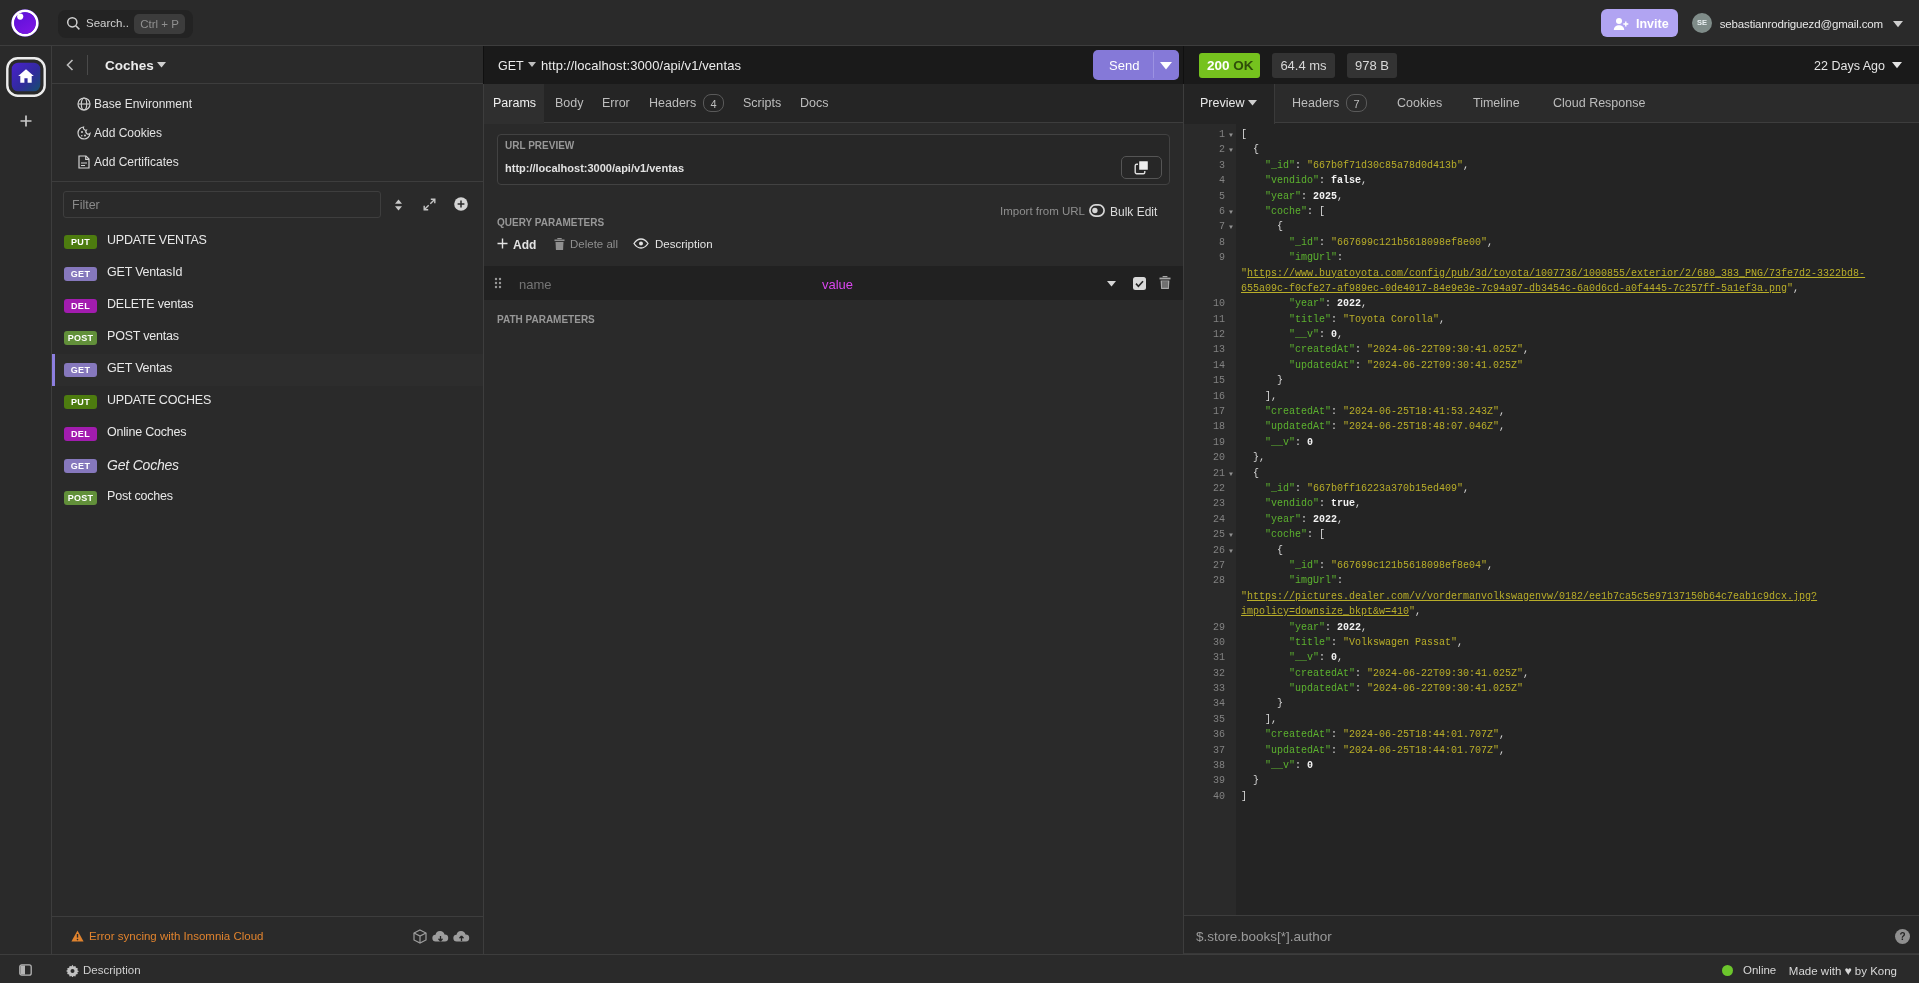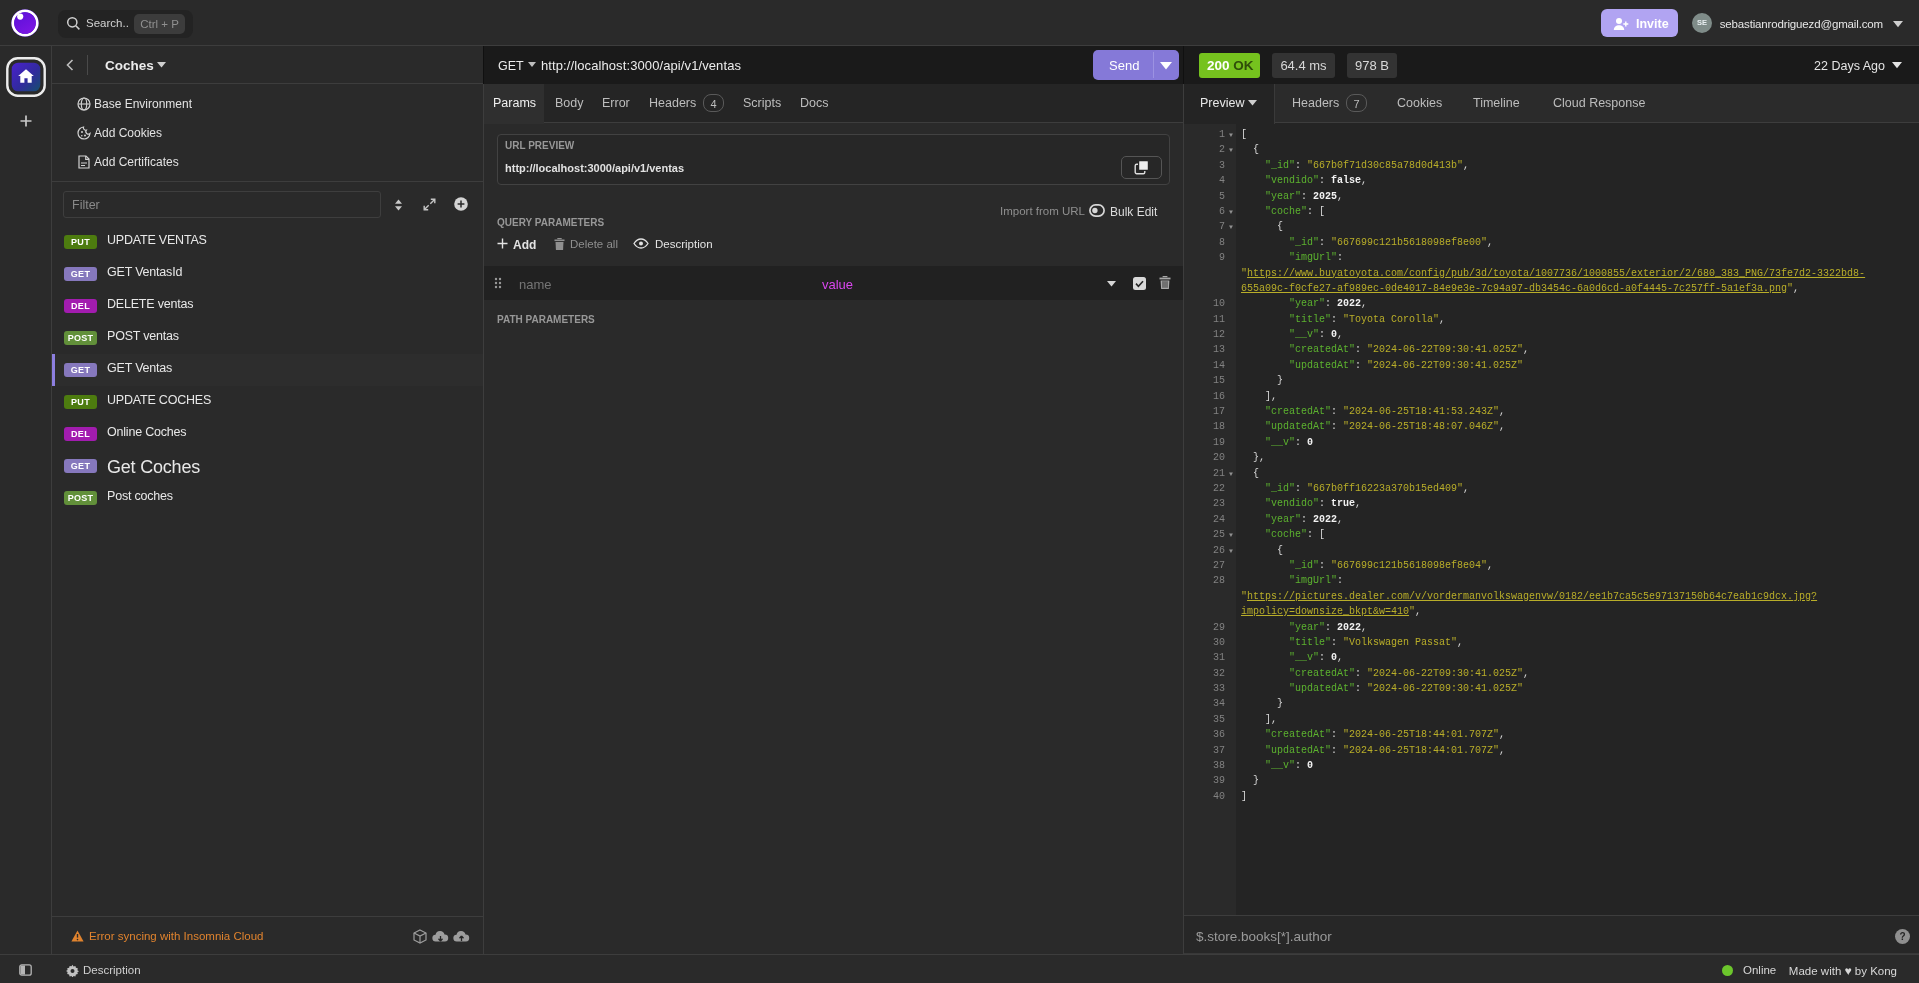--- a/index.html
+++ b/index.html
@@ -142,21 +142,21 @@
 <div class="abs chip c-get" style="left:64px;top:363px;">GET</div>
 <div class="abs" style="left:107px;top:361px;font-size:12.5px;letter-spacing:-0.2px;color:#e8e8e8;">GET Ventas</div>
 <div class="abs" style="left:52px;top:386px;width:431px;height:32px;"></div>
 <div class="abs chip c-put" style="left:64px;top:395px;">PUT</div>
 <div class="abs" style="left:107px;top:393px;font-size:12.5px;letter-spacing:-0.2px;color:#e8e8e8;">UPDATE COCHES</div>
 <div class="abs" style="left:52px;top:418px;width:431px;height:32px;"></div>
 <div class="abs chip c-del" style="left:64px;top:427px;">DEL</div>
 <div class="abs" style="left:107px;top:425px;font-size:12.5px;letter-spacing:-0.2px;color:#e8e8e8;">Online Coches</div>
 <div class="abs" style="left:52px;top:450px;width:431px;height:32px;"></div>
 <div class="abs chip c-get" style="left:64px;top:459px;">GET</div>
-<div class="abs" style="left:107px;top:457px;font-size:18px;letter-spacing:-0.2px;color:#e8e8e8;">Get Coches</div>
+<div class="abs" style="left:107px;top:457px;font-size:14px;letter-spacing:-0.2px;color:#e8e8e8;font-style:italic;">Get Coches</div>
 <div class="abs" style="left:52px;top:482px;width:431px;height:32px;"></div>
 <div class="abs chip c-post" style="left:64px;top:491px;">POST</div>
 <div class="abs" style="left:107px;top:489px;font-size:12.5px;letter-spacing:-0.2px;color:#e8e8e8;">Post coches</div>
 <div class="abs hline" style="left:52px;top:916px;width:431px;"></div>
 <svg class="abs" style="left:71px;top:930px;" width="13" height="12" viewBox="0 0 13 12" fill="none">
     <path d="M6.5 0.5L12.6 11.5H0.4z" fill="#e0832e"></path>
     <path d="M6.5 4v3.6" stroke="#292929" stroke-width="1.4"></path>
     <circle cx="6.5" cy="9.6" r=".8" fill="#292929"></circle>
   </svg>
 <div class="abs" style="left:89px;top:930px;font-size:11.5px;color:#e0832e;">Error syncing with Insomnia Cloud</div>

